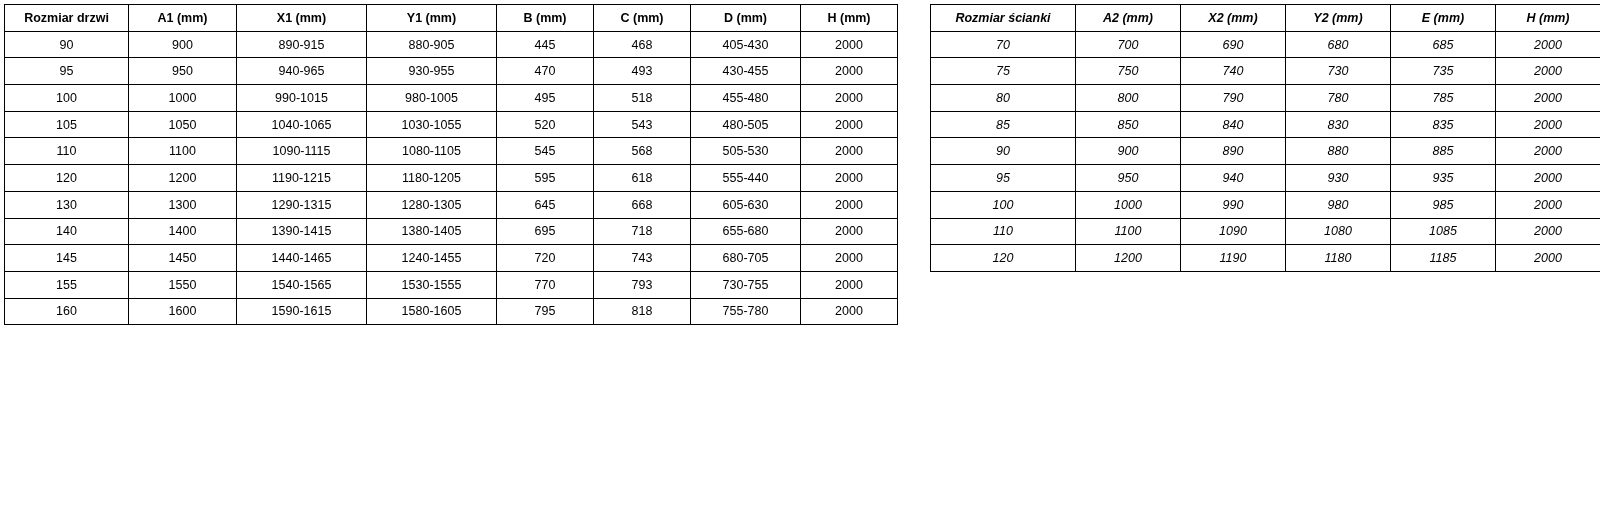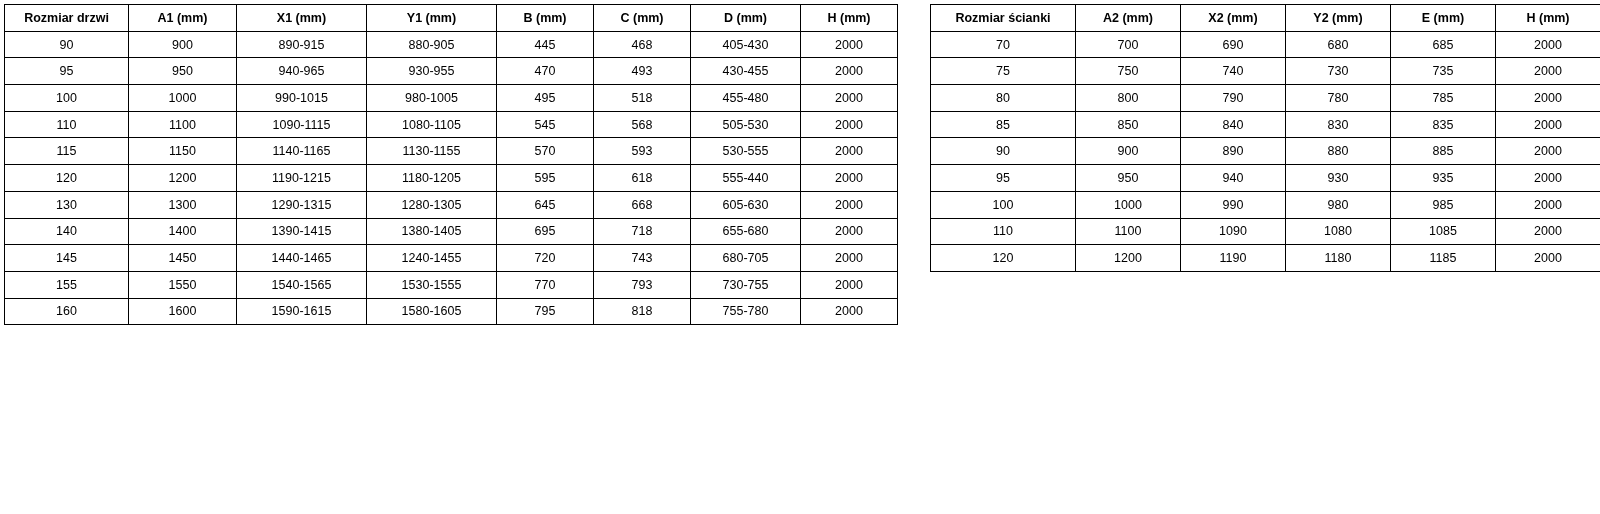--- a/index.html
+++ b/index.html
@@ -18,21 +18,21 @@
     position: relative;
     width: 1600px;
     height: 422px;
     padding-left: 22px;
   }
   .table-wrap {
     position: absolute;
     top: 4px;
   }
   #doors-wrap { left: 4px; }
-  #walls-wrap { left: 930px; }
+  #walls-wrap { left: 930px; font-style: italic; }
 
   table.spec {
     border-collapse: collapse;
     table-layout: fixed;
   }
   table.spec th,
   table.spec td {
     border: 1px solid #000000;
     text-align: center;
     vertical-align: middle;
@@ -121,37 +121,37 @@
           <td>100</td>
           <td>1000</td>
           <td>990-1015</td>
           <td>980-1005</td>
           <td>495</td>
           <td>518</td>
           <td>455-480</td>
           <td>2000</td>
         </tr>
         <tr>
+          <td>105</td>
+          <td>1050</td>
+          <td>1040-1065</td>
+          <td>1030-1055</td>
+          <td>520</td>
+          <td>543</td>
+          <td>480-505</td>
+          <td>2000</td>
+        </tr>
+        <tr>
           <td>110</td>
           <td>1100</td>
           <td>1090-1115</td>
           <td>1080-1105</td>
           <td>545</td>
           <td>568</td>
           <td>505-530</td>
-          <td>2000</td>
-        </tr>
-        <tr>
-          <td>115</td>
-          <td>1150</td>
-          <td>1140-1165</td>
-          <td>1130-1155</td>
-          <td>570</td>
-          <td>593</td>
-          <td>530-555</td>
           <td>2000</td>
         </tr>
         <tr>
           <td>120</td>
           <td>1200</td>
           <td>1190-1215</td>
           <td>1180-1205</td>
           <td>595</td>
           <td>618</td>
           <td>555-440</td>

